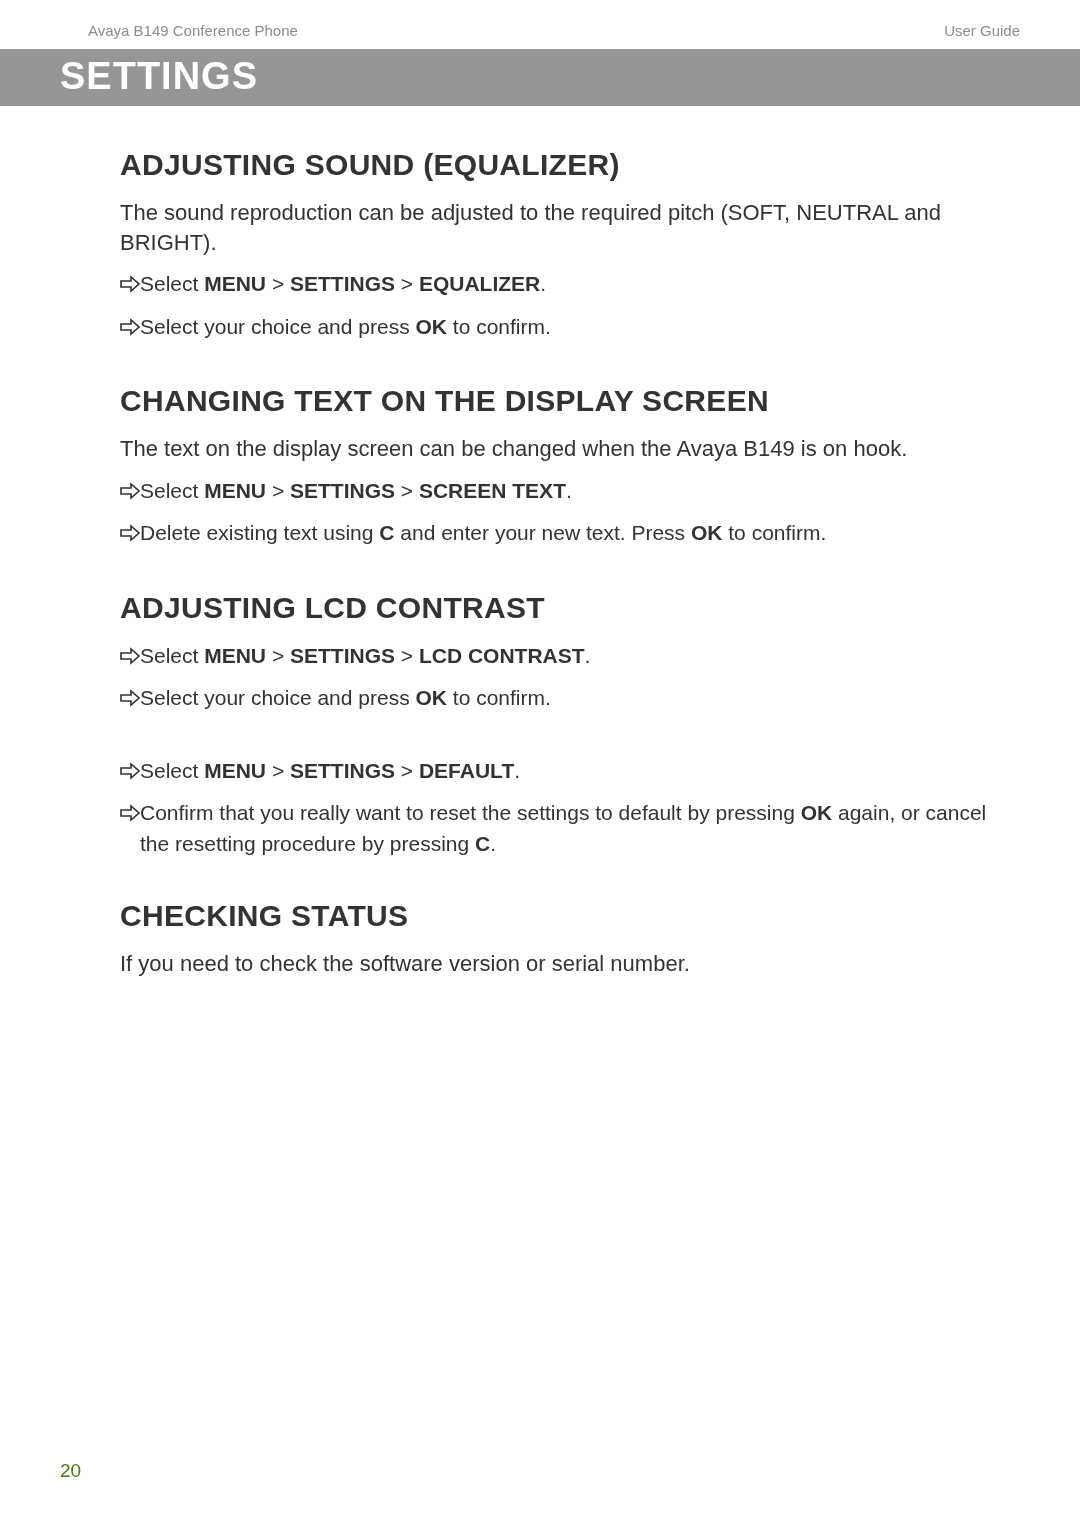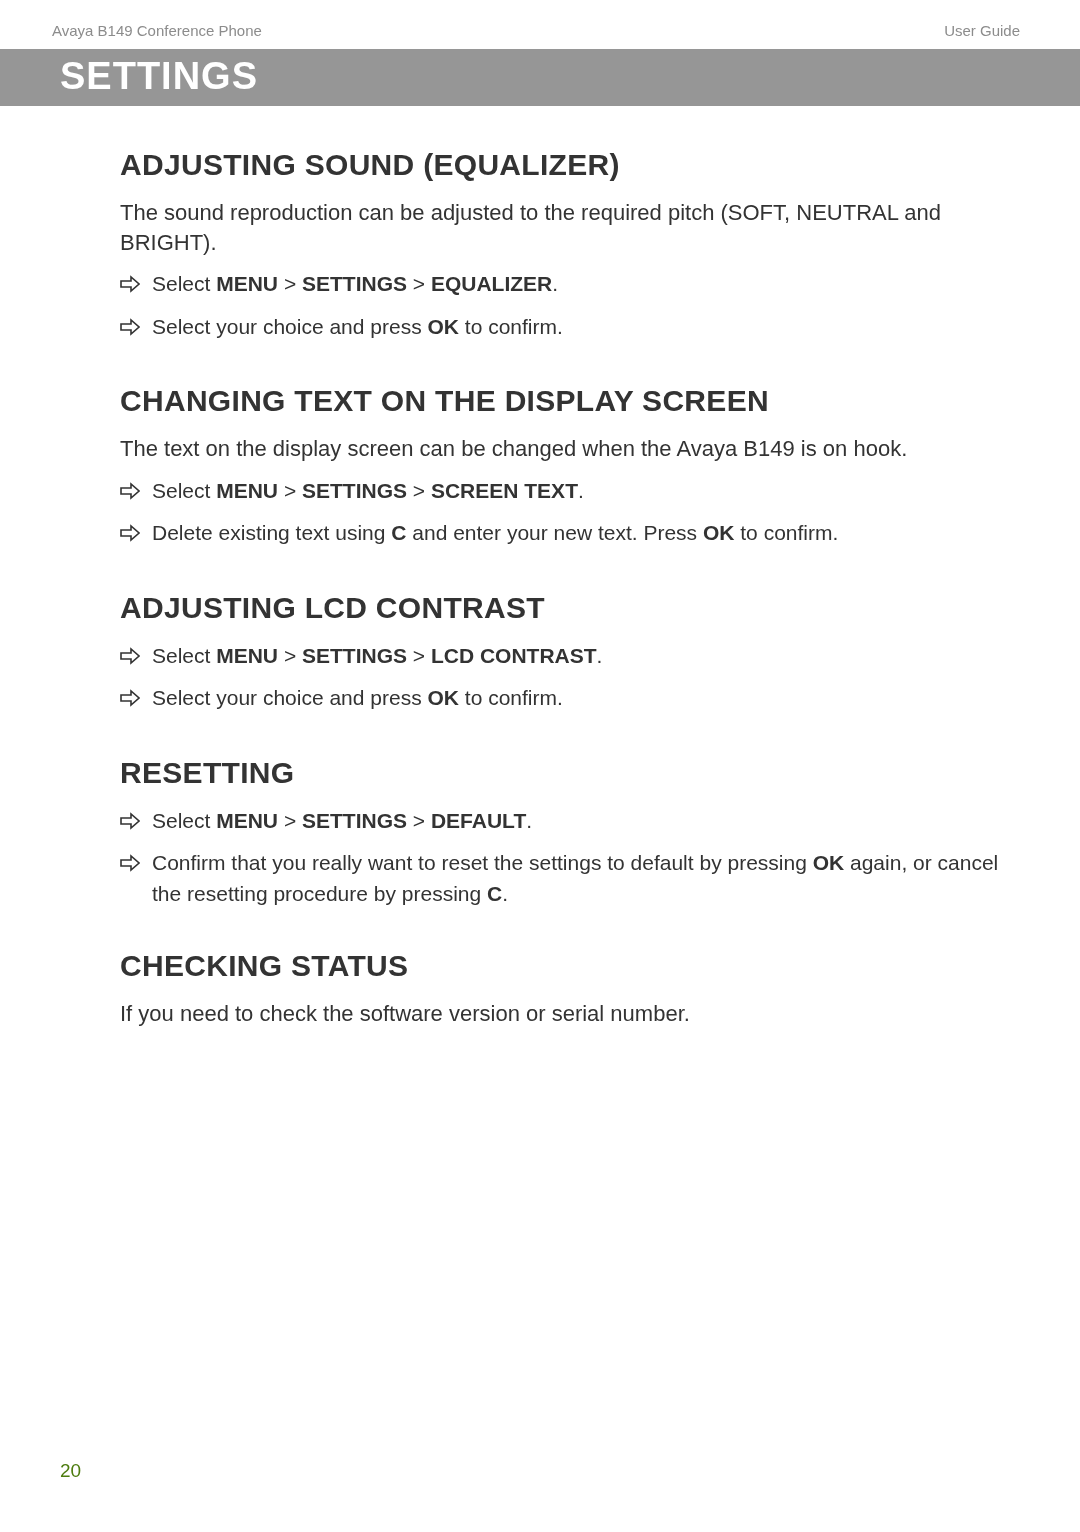--- a/index.html
+++ b/index.html
@@ -1,25 +1,25 @@
 <!DOCTYPE html>
 <html><head>
 <meta charset="utf-8">
 <style>
   * { box-sizing: border-box; margin: 0; padding: 0; }
   html, body { width: 1080px; height: 1532px; background: #ffffff; font-family: Arial, Helvetica, sans-serif; color: #333; }
   .page { width: 1080px; height: 1532px; position: relative; }
-  .top-meta { display: flex; justify-content: space-between; padding: 22px 60px 10px 52px; font-size: 15px; color: #8c8c8c; gap: 24px; }
+  .top-meta { display: flex; justify-content: space-between; padding: 22px 60px 10px 88px; font-size: 15px; color: #8c8c8c; gap: 24px; }
   .banner { background: #969696; color: #ffffff; padding: 6px 60px 8px 60px; font-size: 38px; font-weight: 700; letter-spacing: 1px; }
   .content { padding: 20px 60px 0 120px; color: #333; }
   .section { margin-top: 40px; }
   .section:first-child { margin-top: 22px; }
   .h2 { font-size: 30px; font-weight: 700; color: #333; margin-bottom: 16px; letter-spacing: 0.3px; }
   .para { font-size: 22px; line-height: 1.35; color: #333; margin-bottom: 12px; }
-  .step { display: flex; align-items: flex-start; gap: 12px; font-size: 21px; line-height: 1.45; margin-bottom: 10px; }
+  .step { display: flex; align-items: flex-start; gap: 0; font-size: 21px; line-height: 1.45; margin-bottom: 10px; }
   .arrow { flex: 0 0 auto; margin-top: 2px; }
   .step .text { flex: 1 1 auto; }
   .b { font-weight: 700; }
   .page-number { position: absolute; bottom: 50px; left: 60px; font-size: 19px; color: #4d7c0f; }
 </style>
 </head>
 <body>
 
 <div class="page">
 
@@ -100,21 +100,20 @@
               <path d="M1 6 H11 V2 L19 9 L11 16 V12 H1 Z" fill="none" stroke="#333" stroke-width="1.6"></path>
             </svg>
         </span>
         <span class="text">
           <span>Select your choice and press </span><span class="b">OK</span><span> to confirm.</span>
         </span>
       </div>
     </div>
 
     <div class="section">
-      <div class="h2">RESETTING</div>
       <div class="step">
         <span class="arrow">
           <svg width="20" height="18" viewBox="0 0 20 18">
               <path d="M1 6 H11 V2 L19 9 L11 16 V12 H1 Z" fill="none" stroke="#333" stroke-width="1.6"></path>
             </svg>
         </span>
         <span class="text">
           <span>Select </span><span class="b">MENU</span><span> &gt; </span><span class="b">SETTINGS</span><span> &gt; </span><span class="b">DEFAULT</span><span>.</span>
         </span>
       </div>

